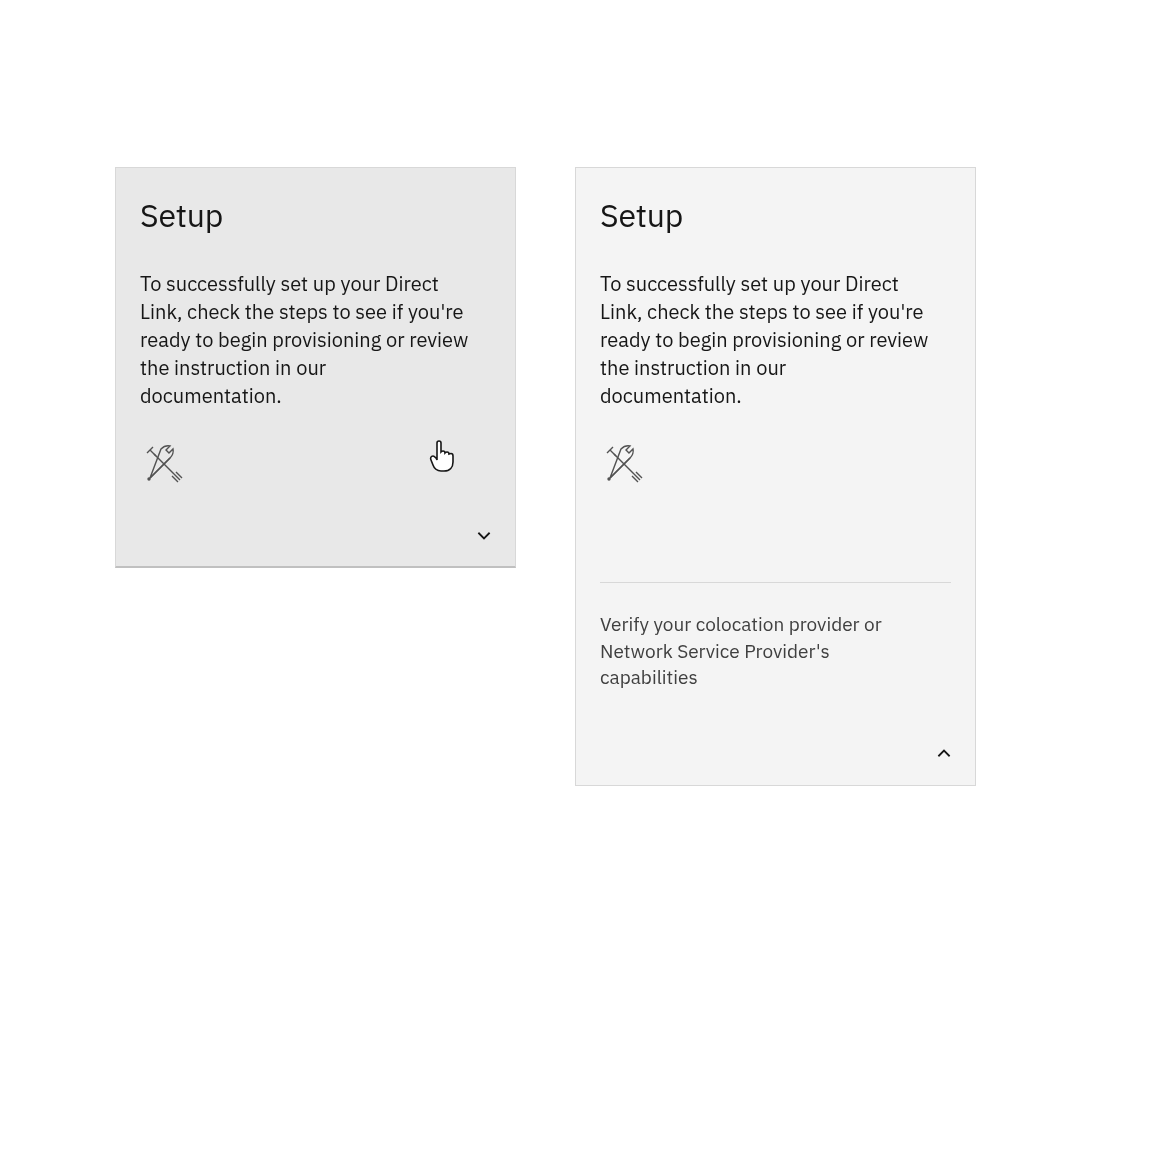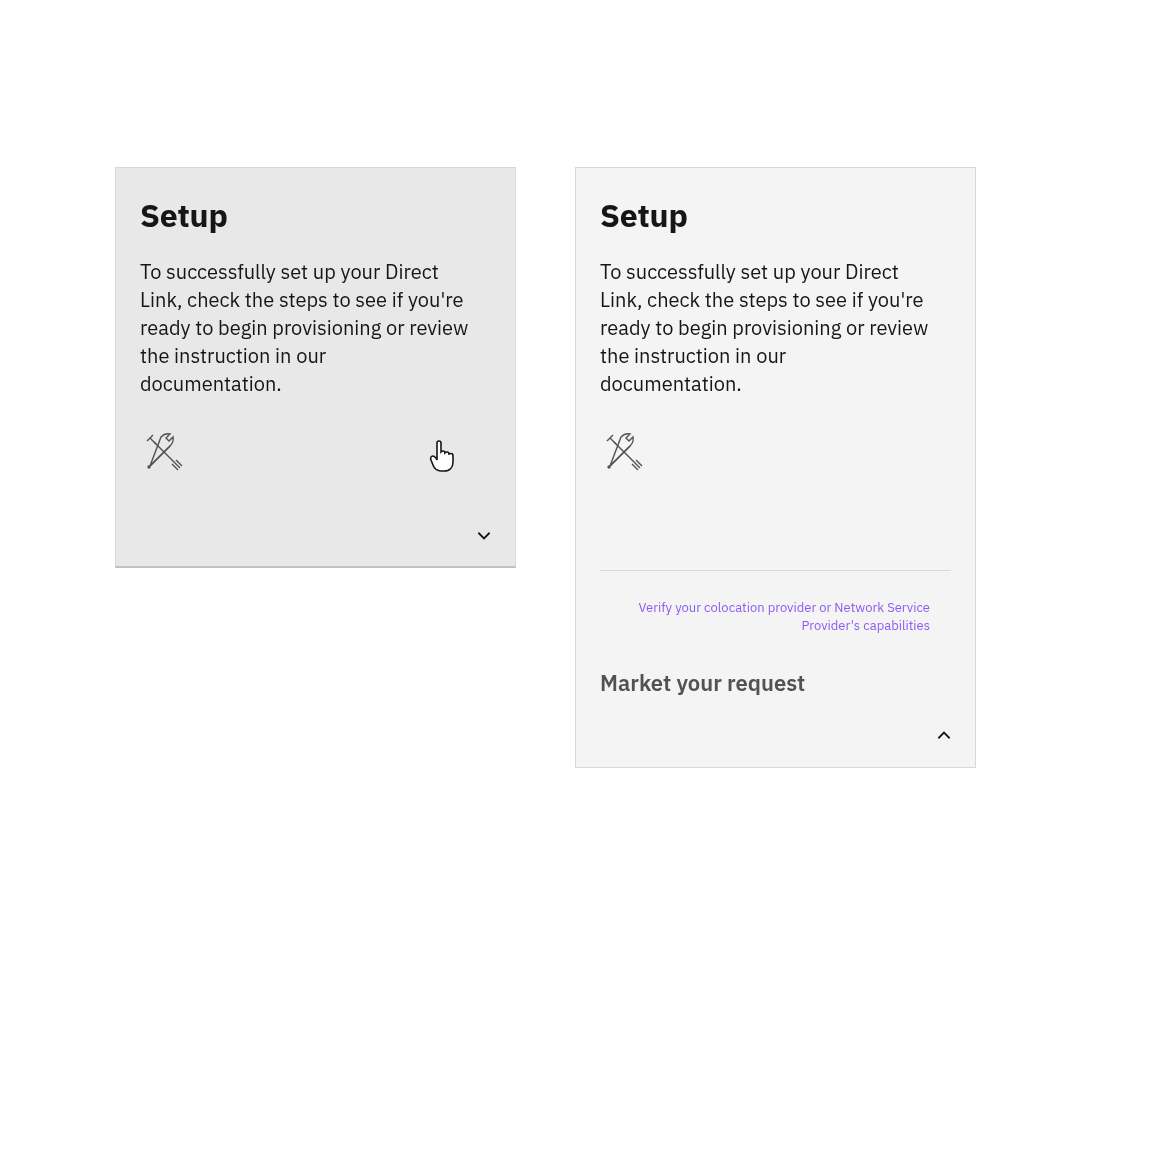--- a/index.html
+++ b/index.html
@@ -25,23 +25,23 @@
   }
   .card-right {
     left: 575px;
     top: 167px;
     width: 401px;
     background: #f4f4f4;
     padding-bottom: 60px;
   }
   .title {
     font-size: 32px;
-    font-weight: 700;
+    font-weight: 400;
     color: #161616;
-    margin-bottom: 22px;
+    margin-bottom: 34px;
     letter-spacing: -0.2px;
   }
   .desc {
     font-size: 20px;
     line-height: 1.4;
     color: #161616;
     font-weight: 400;
     max-width: 330px;
   }
   .tools-icon {
@@ -56,26 +56,25 @@
   }
   .step-title {
     font-size: 22px;
     font-weight: 600;
     color: #525252;
     line-height: 1.25;
     margin-bottom: 10px;
     max-width: 280px;
   }
   .step-desc {
-    font-size: 13px;
-    color: #8b5cf6;
+    font-size: 19px;
+    color: #404040;
     line-height: 1.4;
     margin-bottom: 34px;
     max-width: 330px;
-    text-align: right;
   }
   .chevron-container {
     position: absolute;
     bottom: 18px;
     right: 22px;
     cursor: pointer;
   }
   .cursor-hand {
     position: absolute;
     left: 428px;
@@ -123,20 +122,19 @@
       <path d="M14 14 L34 34"></path>
       <path d="M10 10 L16 16 M13 7 L7 13"></path>
       <path d="M34 34 L40 40 M36 32 L42 38 M32 36 L38 42"></path>
     </svg>
   </div>
 
   <hr class="divider">
 
   <p class="step-desc">Verify your colocation provider or Network Service Provider's capabilities</p>
 
-  <h3 class="step-title">Market your request</h3>
 
   <div class="chevron-container">
     <svg width="18" height="18" viewBox="0 0 16 16" fill="none" stroke="#161616" stroke-width="1.6">
       <polyline points="3,10 8,5 13,10"></polyline>
     </svg>
   </div>
 </div>
 
 </body></html>

